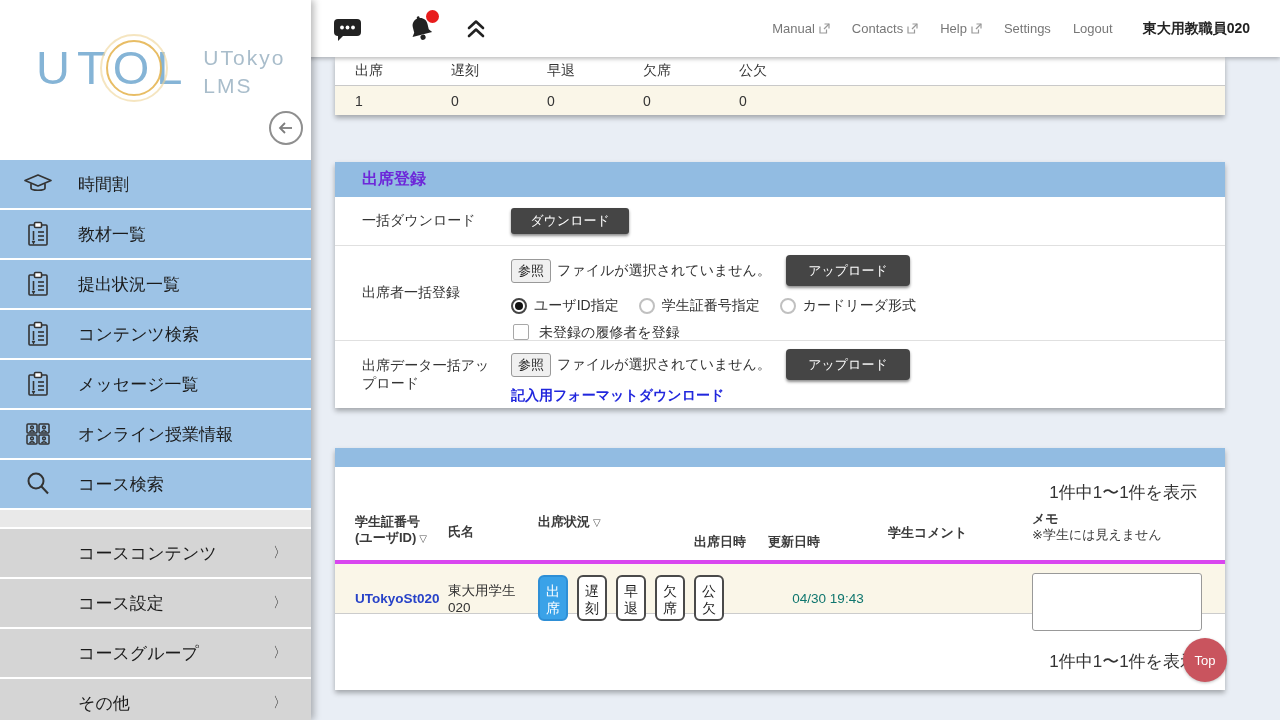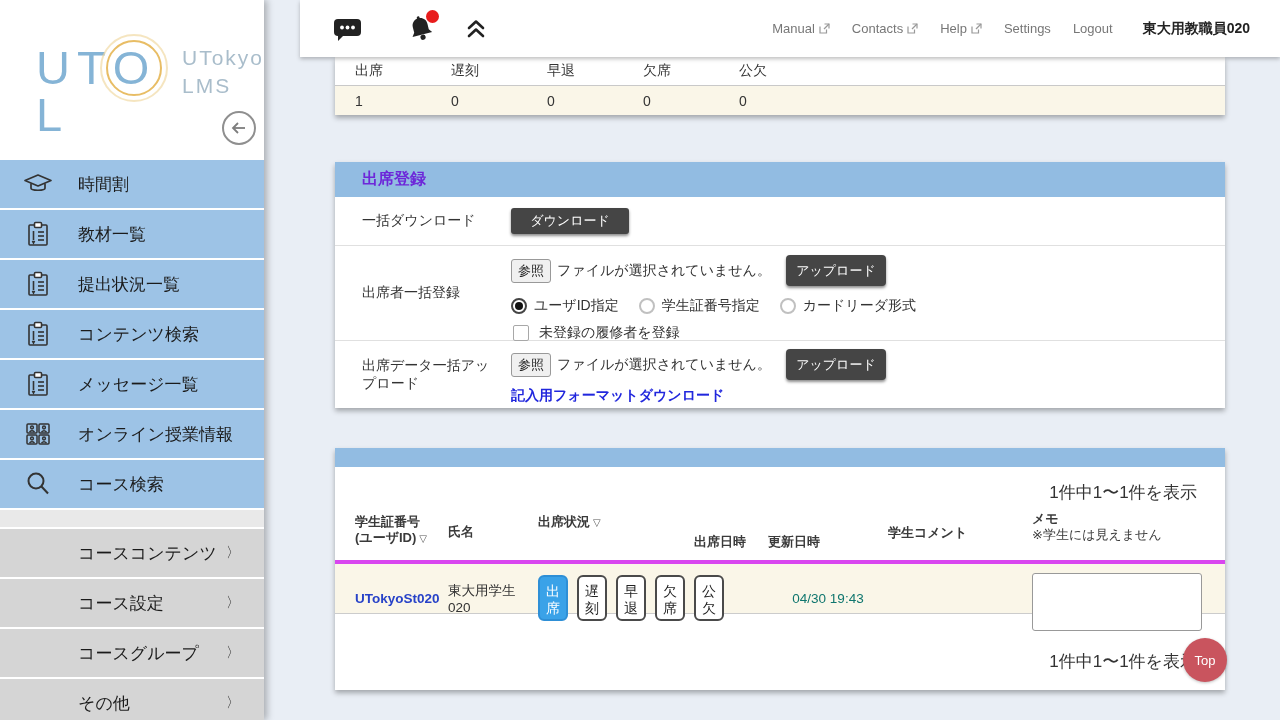--- a/index.html
+++ b/index.html
@@ -4,21 +4,21 @@
 <style>
   * { margin:0; padding:0; box-sizing:border-box; }
   html,body { width:1280px; height:720px; overflow:hidden; }
   body {
     font-family:"Liberation Sans","DejaVu Sans",sans-serif;
     background:#e9eef5; color:#333; position:relative;
   }
 
   
   .sidebar {
-    position:absolute; left:0; top:0; width:264px; height:720px;
+    position:absolute; left:0; top:0; width:311px; height:720px;
     background:#ffffff; box-shadow:3px 0 7px rgba(0,0,0,.28); z-index:6;
   }
   .logo { position:absolute; left:36px; top:44px; display:flex; align-items:flex-start; }
   .logo-word { font-size:47px; letter-spacing:7px; color:#85b4d6; font-weight:400; line-height:1; }
   .logo-o { position:relative; display:inline-block; }
   .logo-o::before, .logo-o::after {
     content:""; position:absolute; left:50%; top:50%; transform:translate(-50%,-50%);
     border-radius:50%; pointer-events:none;
   }
   .logo-o::before { width:52px; height:52px; border:2px solid rgba(228,178,74,.85); }
@@ -78,39 +78,39 @@
                display:flex; align-items:center; line-height:1.25; }
   .row-dl { height:49px; }
   .row-attendee { height:95px; }
   .row-data { height:67px; }
   .btn-dark {
     background:#454545; color:#fff; border:none; border-radius:3px; font-size:13px;
     box-shadow:0 2px 3px rgba(0,0,0,.45); cursor:pointer;
     font-family:"Liberation Sans","DejaVu Sans",sans-serif;
   }
   .btn-download { width:118px; height:26px; align-self:center; }
-  .btn-upload { width:100px; height:31px; border-radius:4px; margin-left:15px; font-size:13px; }
+  .btn-upload { width:124px; height:31px; border-radius:4px; margin-left:15px; font-size:13px; }
   .btn-browse {
     width:40px; height:24px; background:#f0f0f0; border:1px solid #999; border-radius:3px;
     font-size:13px; color:#222; cursor:pointer;
     font-family:"Liberation Sans","DejaVu Sans",sans-serif;
   }
   .file-status { font-size:14px; color:#333; margin-left:6px; }
   .reg-controls { display:flex; flex-direction:column; }
   .row-attendee .reg-controls { padding-top:9px; }
   .row-data .reg-controls { padding-top:8px; }
   .file-line { display:flex; align-items:center; }
   .radio-line { display:flex; align-items:center; margin-top:11px; }
   .radio { width:16px; height:16px; border-radius:50%; background:#fff; position:relative; cursor:pointer; }
   .radio.sel { border:2px solid #444; }
   .radio.unsel { border:2px solid #c0c0c0; }
   .radio.sel::after { content:""; position:absolute; left:50%; top:50%; transform:translate(-50%,-50%);
                       width:8px; height:8px; border-radius:50%; background:#111; }
   .radio-label { font-size:14px; margin-left:7px; margin-right:20px; }
-  .check-line { display:flex; align-items:center; margin-top:9px; }
+  .check-line { display:flex; margin-top:9px; }
   .checkbox { width:16px; height:16px; border:1px solid #a8a8a8; border-radius:2px; background:#fff; margin-left:2px; cursor:pointer; }
   .check-label { font-size:14px; margin-left:10px; }
   .format-link { margin-top:7px; font-size:14px; font-weight:bold; color:#2127dd; cursor:pointer; text-decoration:none; width:max-content; }
 
   
   .card-students { top:448px; height:242px; }
   .stu-bluebar { height:19px; background:#92bce2; }
   .stu-count-top { position:absolute; right:28px; top:33px; font-size:17px; color:#333; }
   .col-head { position:absolute; font-size:13px; font-weight:bold; color:#3a3a3a; line-height:16px; }
   .sort-tri { font-size:10px; color:#555; font-weight:normal; margin-left:3px; }

